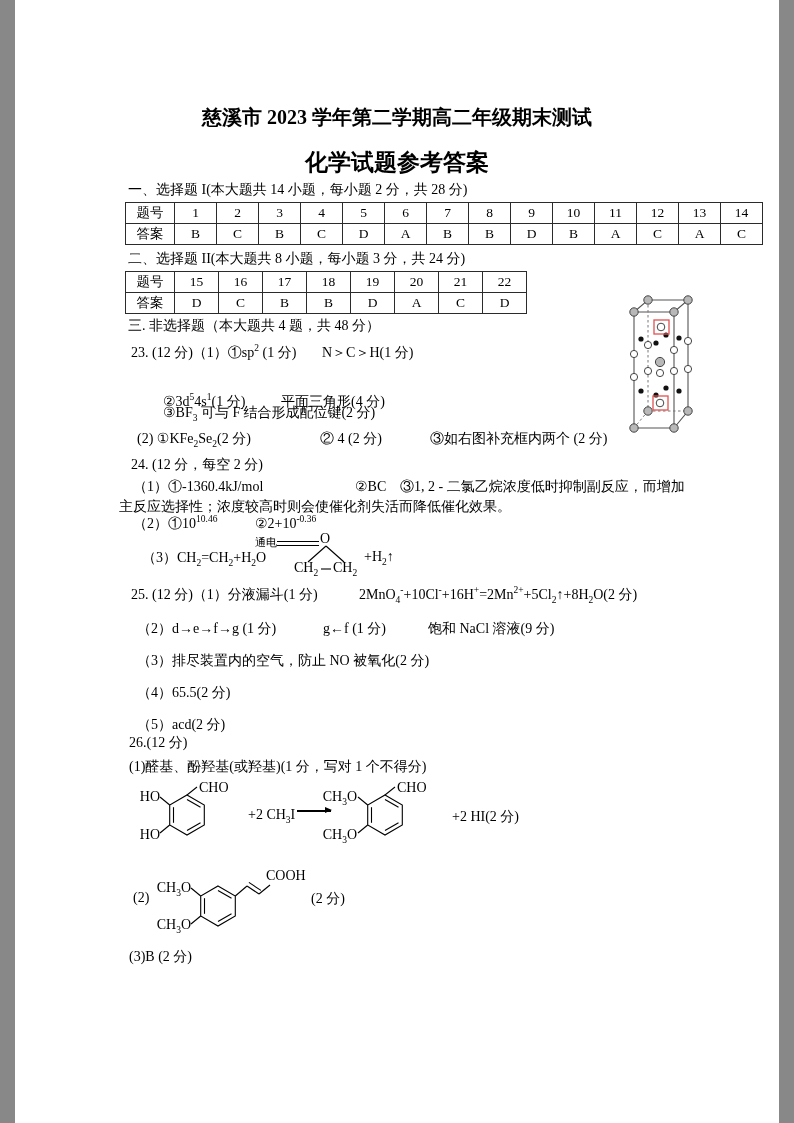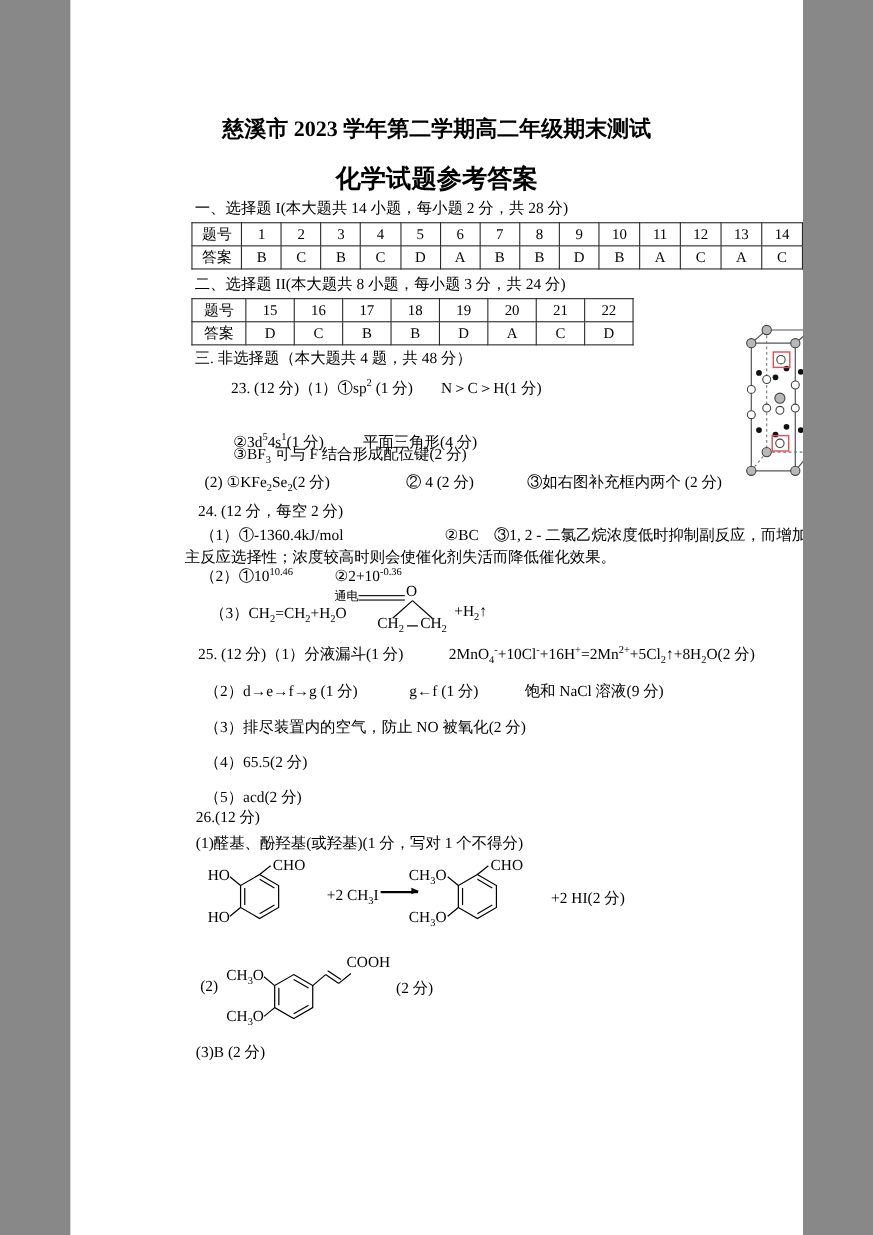--- a/index.html
+++ b/index.html
@@ -1,16 +1,16 @@
 <!DOCTYPE html>
 <html><head>
 <meta charset="utf-8">
 <style>
   html,body{margin:0;padding:0;background:#888;}
-  .page{position:relative;width:666px;height:1123px;background:#ffffff;margin:0 auto;
+  .page{position:relative;width:764px;height:1123px;background:#ffffff;margin:0 auto;
         font-family:"Liberation Serif","DejaVu Serif",serif;color:#000;overflow:hidden;}
   .abs{position:absolute;}
   .title{position:absolute;left:0;right:0;text-align:center;font-weight:bold;}
   .t-main{top:104px;font-size:20px;}
   .t-sub{top:147px;font-size:23px;}
   .heading{position:absolute;font-size:14px;white-space:nowrap;}
   table.anstable{position:absolute;border-collapse:collapse;table-layout:fixed;}
   table.anstable td{border:1px solid #2b2b2b;text-align:center;height:20px;
         font-size:13.5px;padding:0 2px;white-space:nowrap;}
   table.anstable td.lbl{width:44px;}
@@ -104,21 +104,21 @@
           <td class="c">D</td>
           <td class="c">A</td>
           <td class="c">C</td>
           <td class="c">D</td>
         </tr>
       </tbody>
     </table>
 
   <div class="heading" style="left:113px;top:317px;">三. 非选择题（本大题共 4 题，共 48 分）</div>
 
-  <div class="ln" style="left:116px;top:344px;margin-left:30px;">
+  <div class="ln" style="left:116px;top:344px;">
     <span>23. (12 分)（1）①sp<sup>2</sup> (1 分)</span>
     <span class="part" style="left:191px;">N＞C＞H(1 分)</span>
   </div>
   <div class="ln" style="left:148px;top:377px;margin-top:16px;">
     <span>②3d<sup>5</sup>4s<sup>1</sup>(1 分)</span>
     <span class="part" style="left:118px;">平面三角形(4 分)</span>
   </div>
   <div class="ln" style="left:148px;top:404px;">
     <span>③BF<sub>3</sub> 可与 F<sup>-</sup>结合形成配位键(2 分)</span>
   </div>

